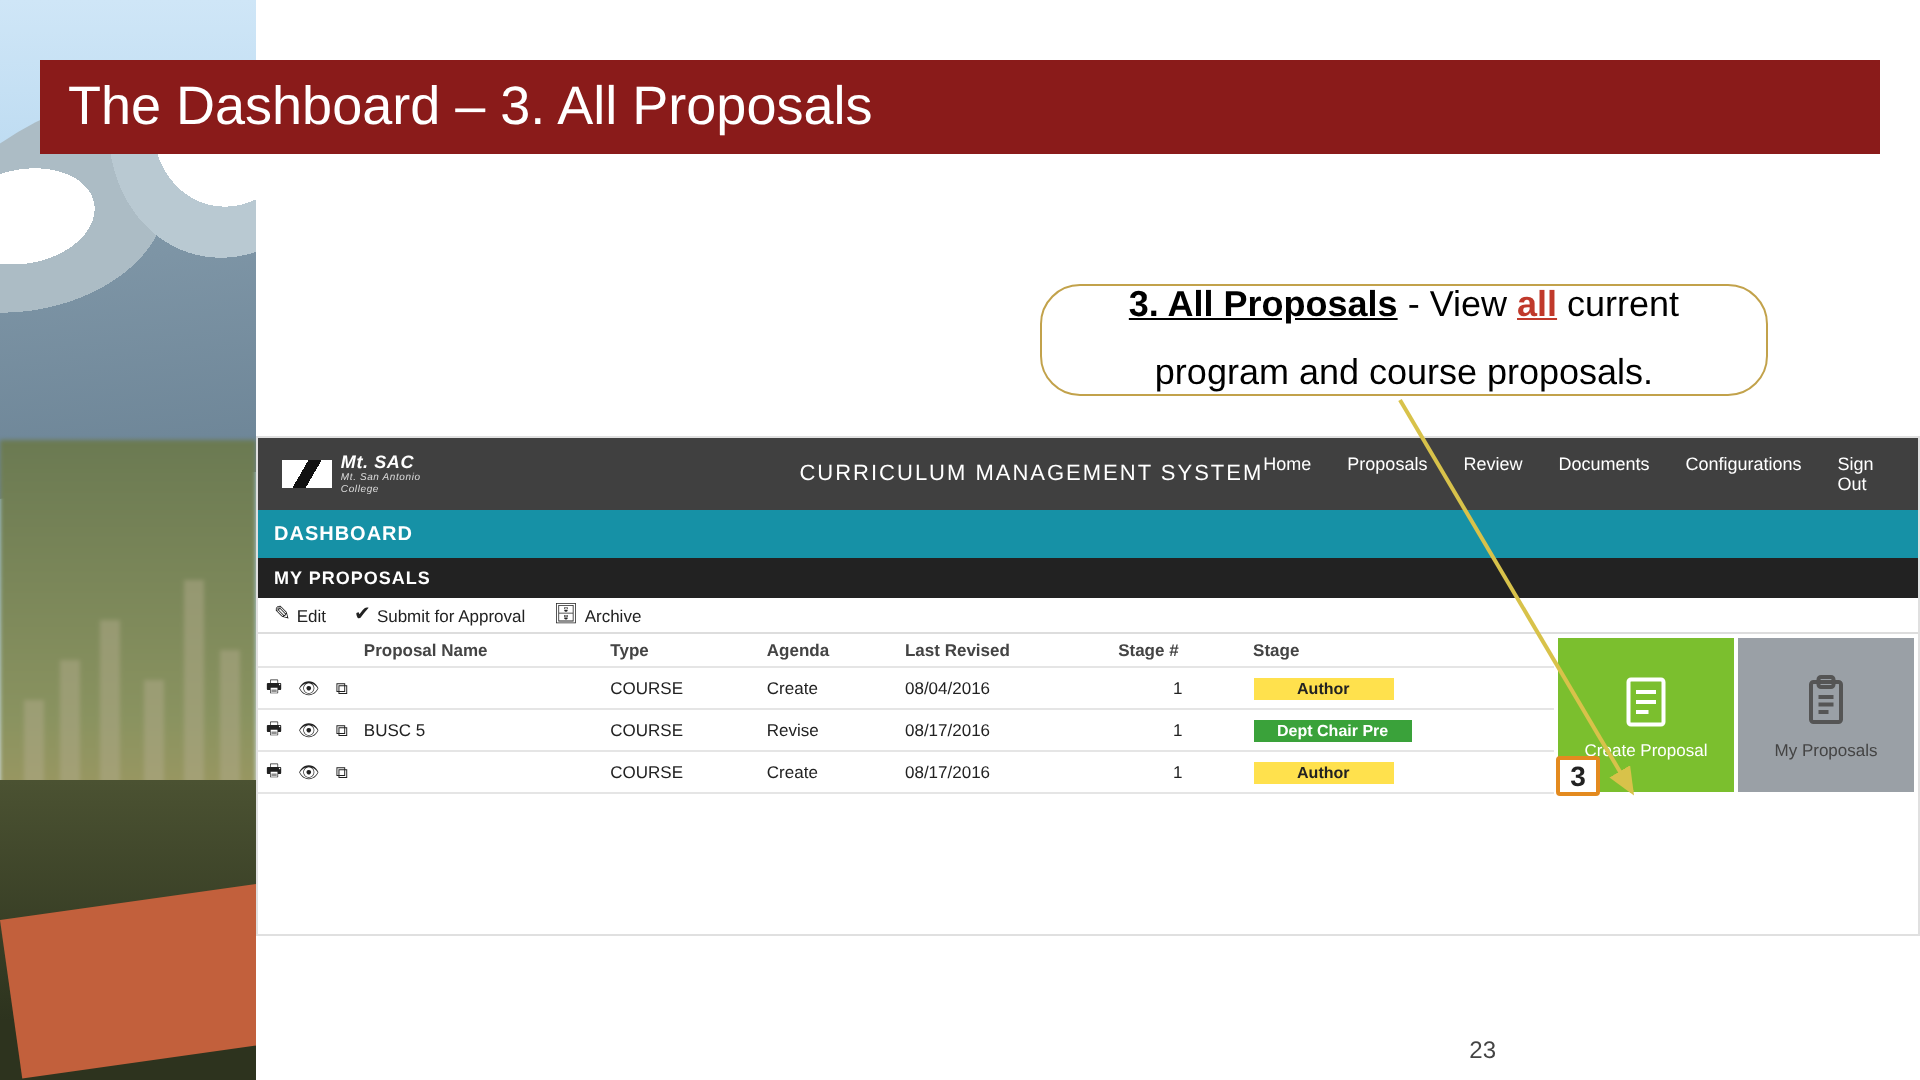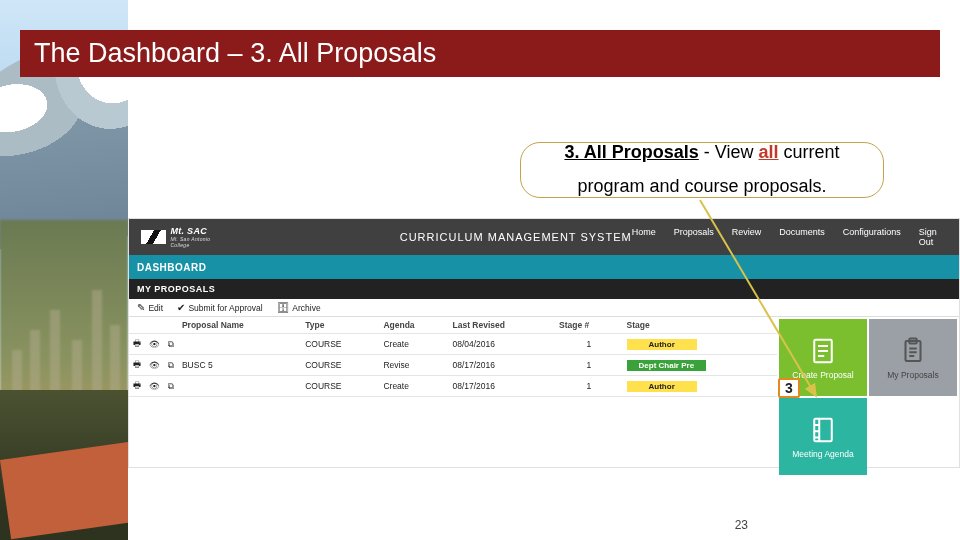--- a/index.html
+++ b/index.html
@@ -231,27 +231,20 @@
           <span>Create Proposal</span>
         </div>
         <div class="tile grey">
           <svg viewBox="0 0 24 24" fill="none" stroke="#555" stroke-width="1.6">
               <rect x="6" y="4" width="12" height="16" rx="1"></rect>
               <rect x="9" y="2" width="6" height="4" rx="1"></rect>
               <path d="M9 10h6M9 13h6M9 16h4"></path>
             </svg>
           <span>My Proposals</span>
         </div>
-        <div class="tile blue2">
-          <svg viewBox="0 0 24 24" fill="none" stroke="#fff" stroke-width="1.6">
-              <rect x="5" y="3" width="14" height="18" rx="1"></rect>
-              <path d="M9 3v18M5 8h4M5 13h4M5 18h4"></path>
-            </svg>
-          <span>Meeting Agenda</span>
-        </div>
       </div>
     </div>
   </div>
 
   <div class="badge3">
     <span>3</span>
   </div>
 
   <div class="pagenum">23</div>
 </div>

